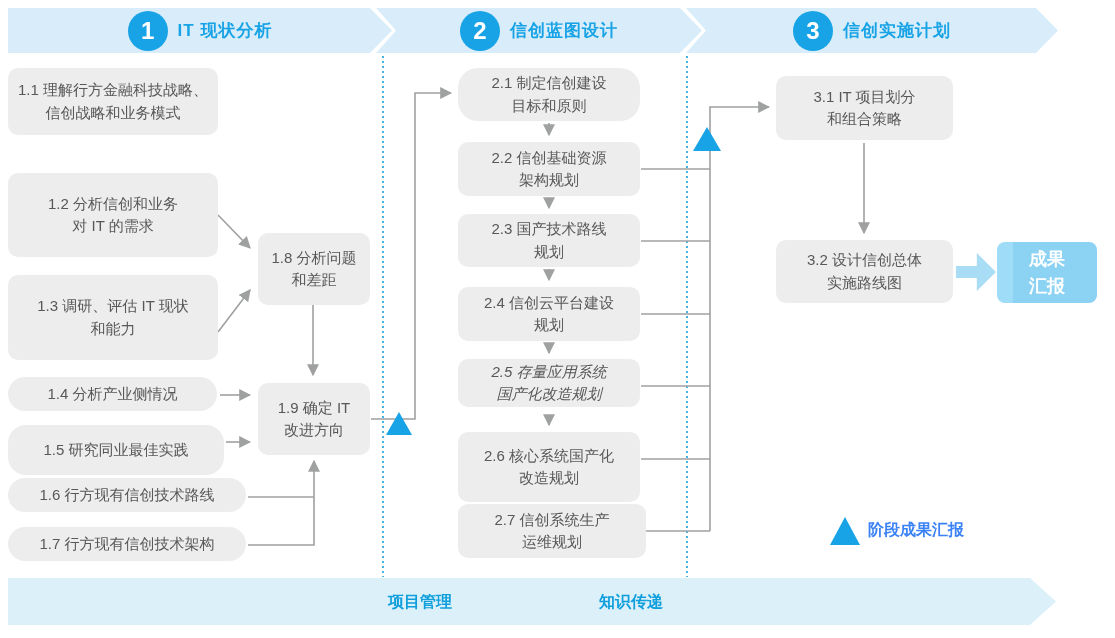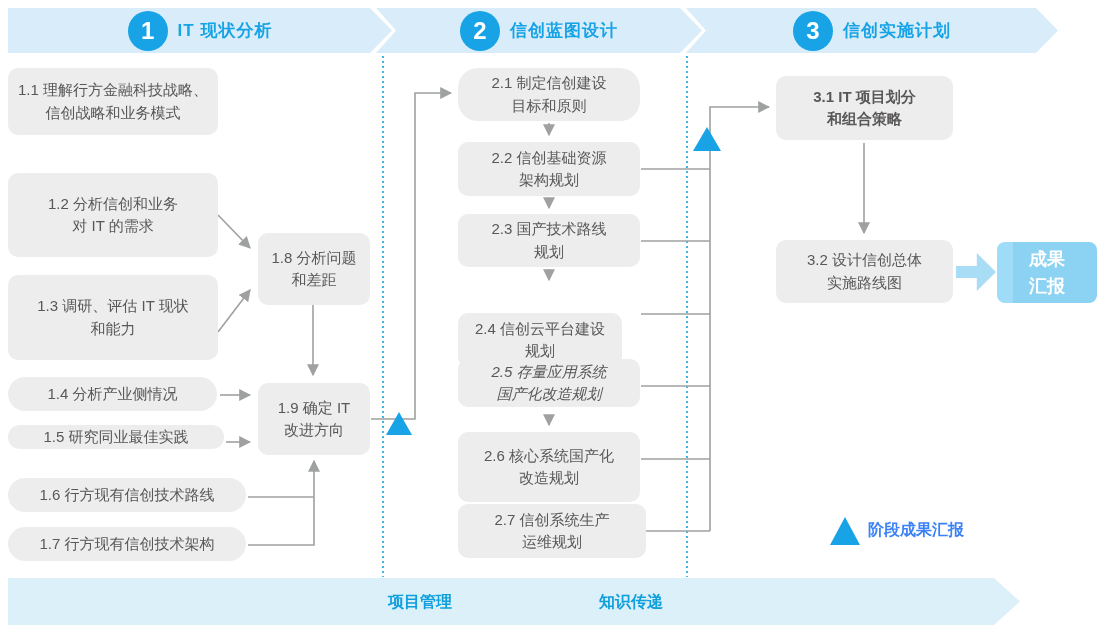--- a/index.html
+++ b/index.html
@@ -28,21 +28,21 @@
 
   
   .result-box{position:absolute;left:997px;top:242px;width:100px;height:61px;border-radius:8px;
     background:linear-gradient(90deg,#9FDCF7 0 16px,#8BD2F3 16px);color:#ffffff;font-weight:bold;font-size:18px;
     line-height:1.45;display:flex;align-items:center;justify-content:center;text-align:center;white-space:pre-line;}
   .fat-arrow{position:absolute;left:956px;top:253px;width:40px;height:38px;background:#A9DDF6;
     clip-path:polygon(0 34%,52% 34%,52% 0,100% 50%,52% 100%,52% 66%,0 66%);}
 
   
   .footer-banner{position:absolute;left:8px;top:578px;width:1012px;height:47px;background:#DCF0FA;
-    clip-path:polygon(0 0,calc(100% - 26px) 0,100% 50%,calc(100% - 26px) 100%,0 100%);}
+    clip-path:polygon(0 0,calc(100% - 26px) 0,100% 50%,calc(100% - 26px) 100%,0 100%);padding-left:36px;}
   .footer-label{position:absolute;top:50%;transform:translate(-50%,-50%);color:#0F9FDC;font-weight:bold;font-size:16px;white-space:nowrap;}
 
   .legend-label{position:absolute;left:868px;top:520px;color:#3b82f6;font-weight:bold;font-size:16px;white-space:nowrap;}
 
   svg.connectors{position:absolute;left:0;top:0;}
   svg.connectors polyline,svg.connectors line{fill:none;stroke:#9FA0A0;stroke-width:1.6;}
 </style>
 </head>
 <body>
 
@@ -94,44 +94,44 @@
     <polyline points="864,143 864,233" marker-end="url(#arr)"></polyline>
   </svg>
 
   <div class="node" style="left:8px;top:68px;width:210px;height:67px;">1.1 理解行方金融科技战略、
 信创战略和业务模式</div>
   <div class="node" style="left:8px;top:173px;width:210px;height:84px;">1.2 分析信创和业务
 对 IT 的需求</div>
   <div class="node" style="left:8px;top:275px;width:210px;height:85px;">1.3 调研、评估 IT 现状
 和能力</div>
   <div class="node pill" style="left:8px;top:377px;width:209px;height:34px;">1.4 分析产业侧情况</div>
-  <div class="node pill" style="left:8px;top:425px;width:216px;height:24px;">1.5 研究同业最佳实践</div>
+  <div class="node pill" style="left:8px;top:425px;width:216px;height:50px;">1.5 研究同业最佳实践</div>
   <div class="node pill" style="left:8px;top:478px;width:238px;height:34px;">1.6 行方现有信创技术路线</div>
   <div class="node pill" style="left:8px;top:527px;width:238px;height:34px;">1.7 行方现有信创技术架构</div>
   <div class="node" style="left:258px;top:233px;width:112px;height:72px;">1.8 分析问题
 和差距</div>
   <div class="node" style="left:258px;top:383px;width:112px;height:72px;">1.9 确定 IT
 改进方向</div>
 
   <div class="node" style="left:458px;top:68px;width:182px;height:53px;border-radius:20px;">2.1 制定信创建设
 目标和原则</div>
   <div class="node" style="left:458px;top:142px;width:182px;height:54px;">2.2 信创基础资源
 架构规划</div>
   <div class="node" style="left:458px;top:214px;width:182px;height:53px;">2.3 国产技术路线
 规划</div>
-  <div class="node" style="left:458px;top:287px;width:164px;height:54px;margin-top:26px;">2.4 信创云平台建设
+  <div class="node" style="left:458px;top:287px;width:182px;height:54px;">2.4 信创云平台建设
 规划</div>
   <div class="node" style="left:458px;top:359px;width:182px;height:48px;font-style:italic;">2.5 存量应用系统
 国产化改造规划</div>
   <div class="node" style="left:458px;top:432px;width:182px;height:70px;">2.6 核心系统国产化
 改造规划</div>
   <div class="node" style="left:458px;top:504px;width:188px;height:54px;">2.7 信创系统生产
 运维规划</div>
 
-  <div class="node" style="left:776px;top:76px;width:177px;height:64px;font-weight:bold;">3.1 IT 项目划分
+  <div class="node" style="left:776px;top:76px;width:177px;height:64px;">3.1 IT 项目划分
 和组合策略</div>
   <div class="node" style="left:776px;top:240px;width:177px;height:63px;">3.2 设计信创总体
 实施路线图</div>
 
   <div class="fat-arrow"></div>
   <div class="result-box">成果
 汇报</div>
 
   <div class="tri" style="left:386px;top:412px;border-left-width:13px;border-right-width:13px;border-bottom-width:23px;"></div>
   <div class="tri" style="left:693px;top:127px;border-left-width:14px;border-right-width:14px;border-bottom-width:24px;"></div>

